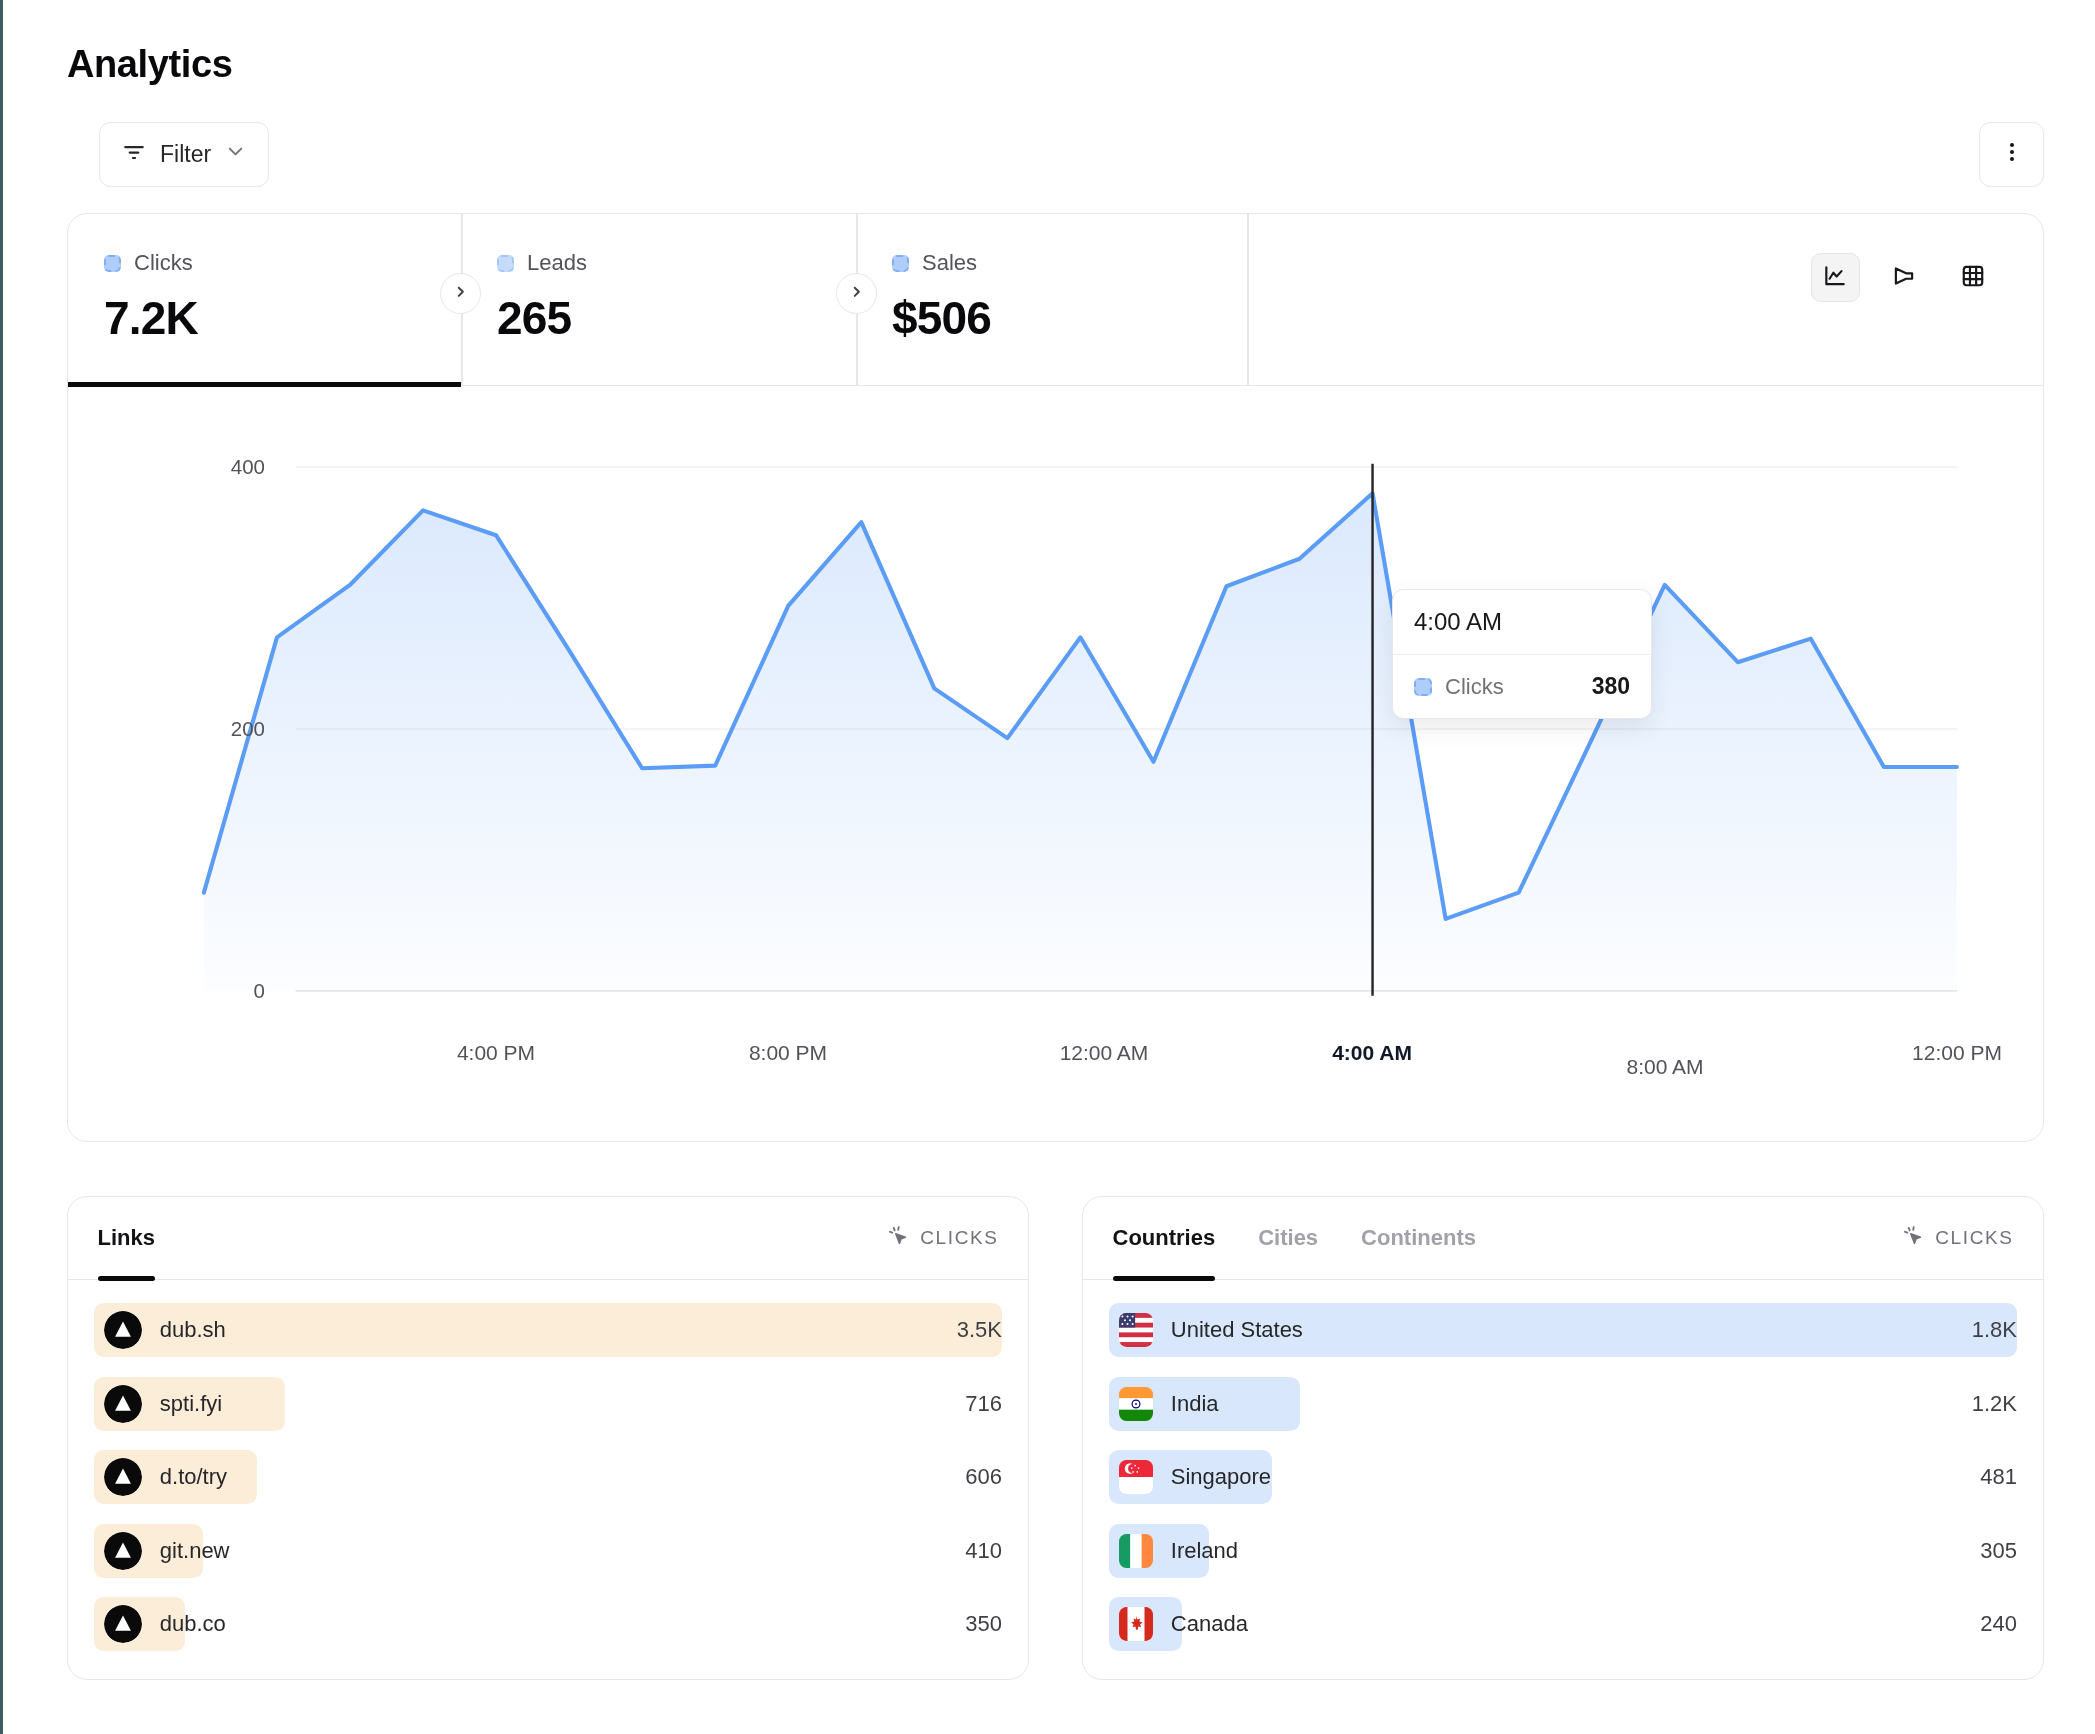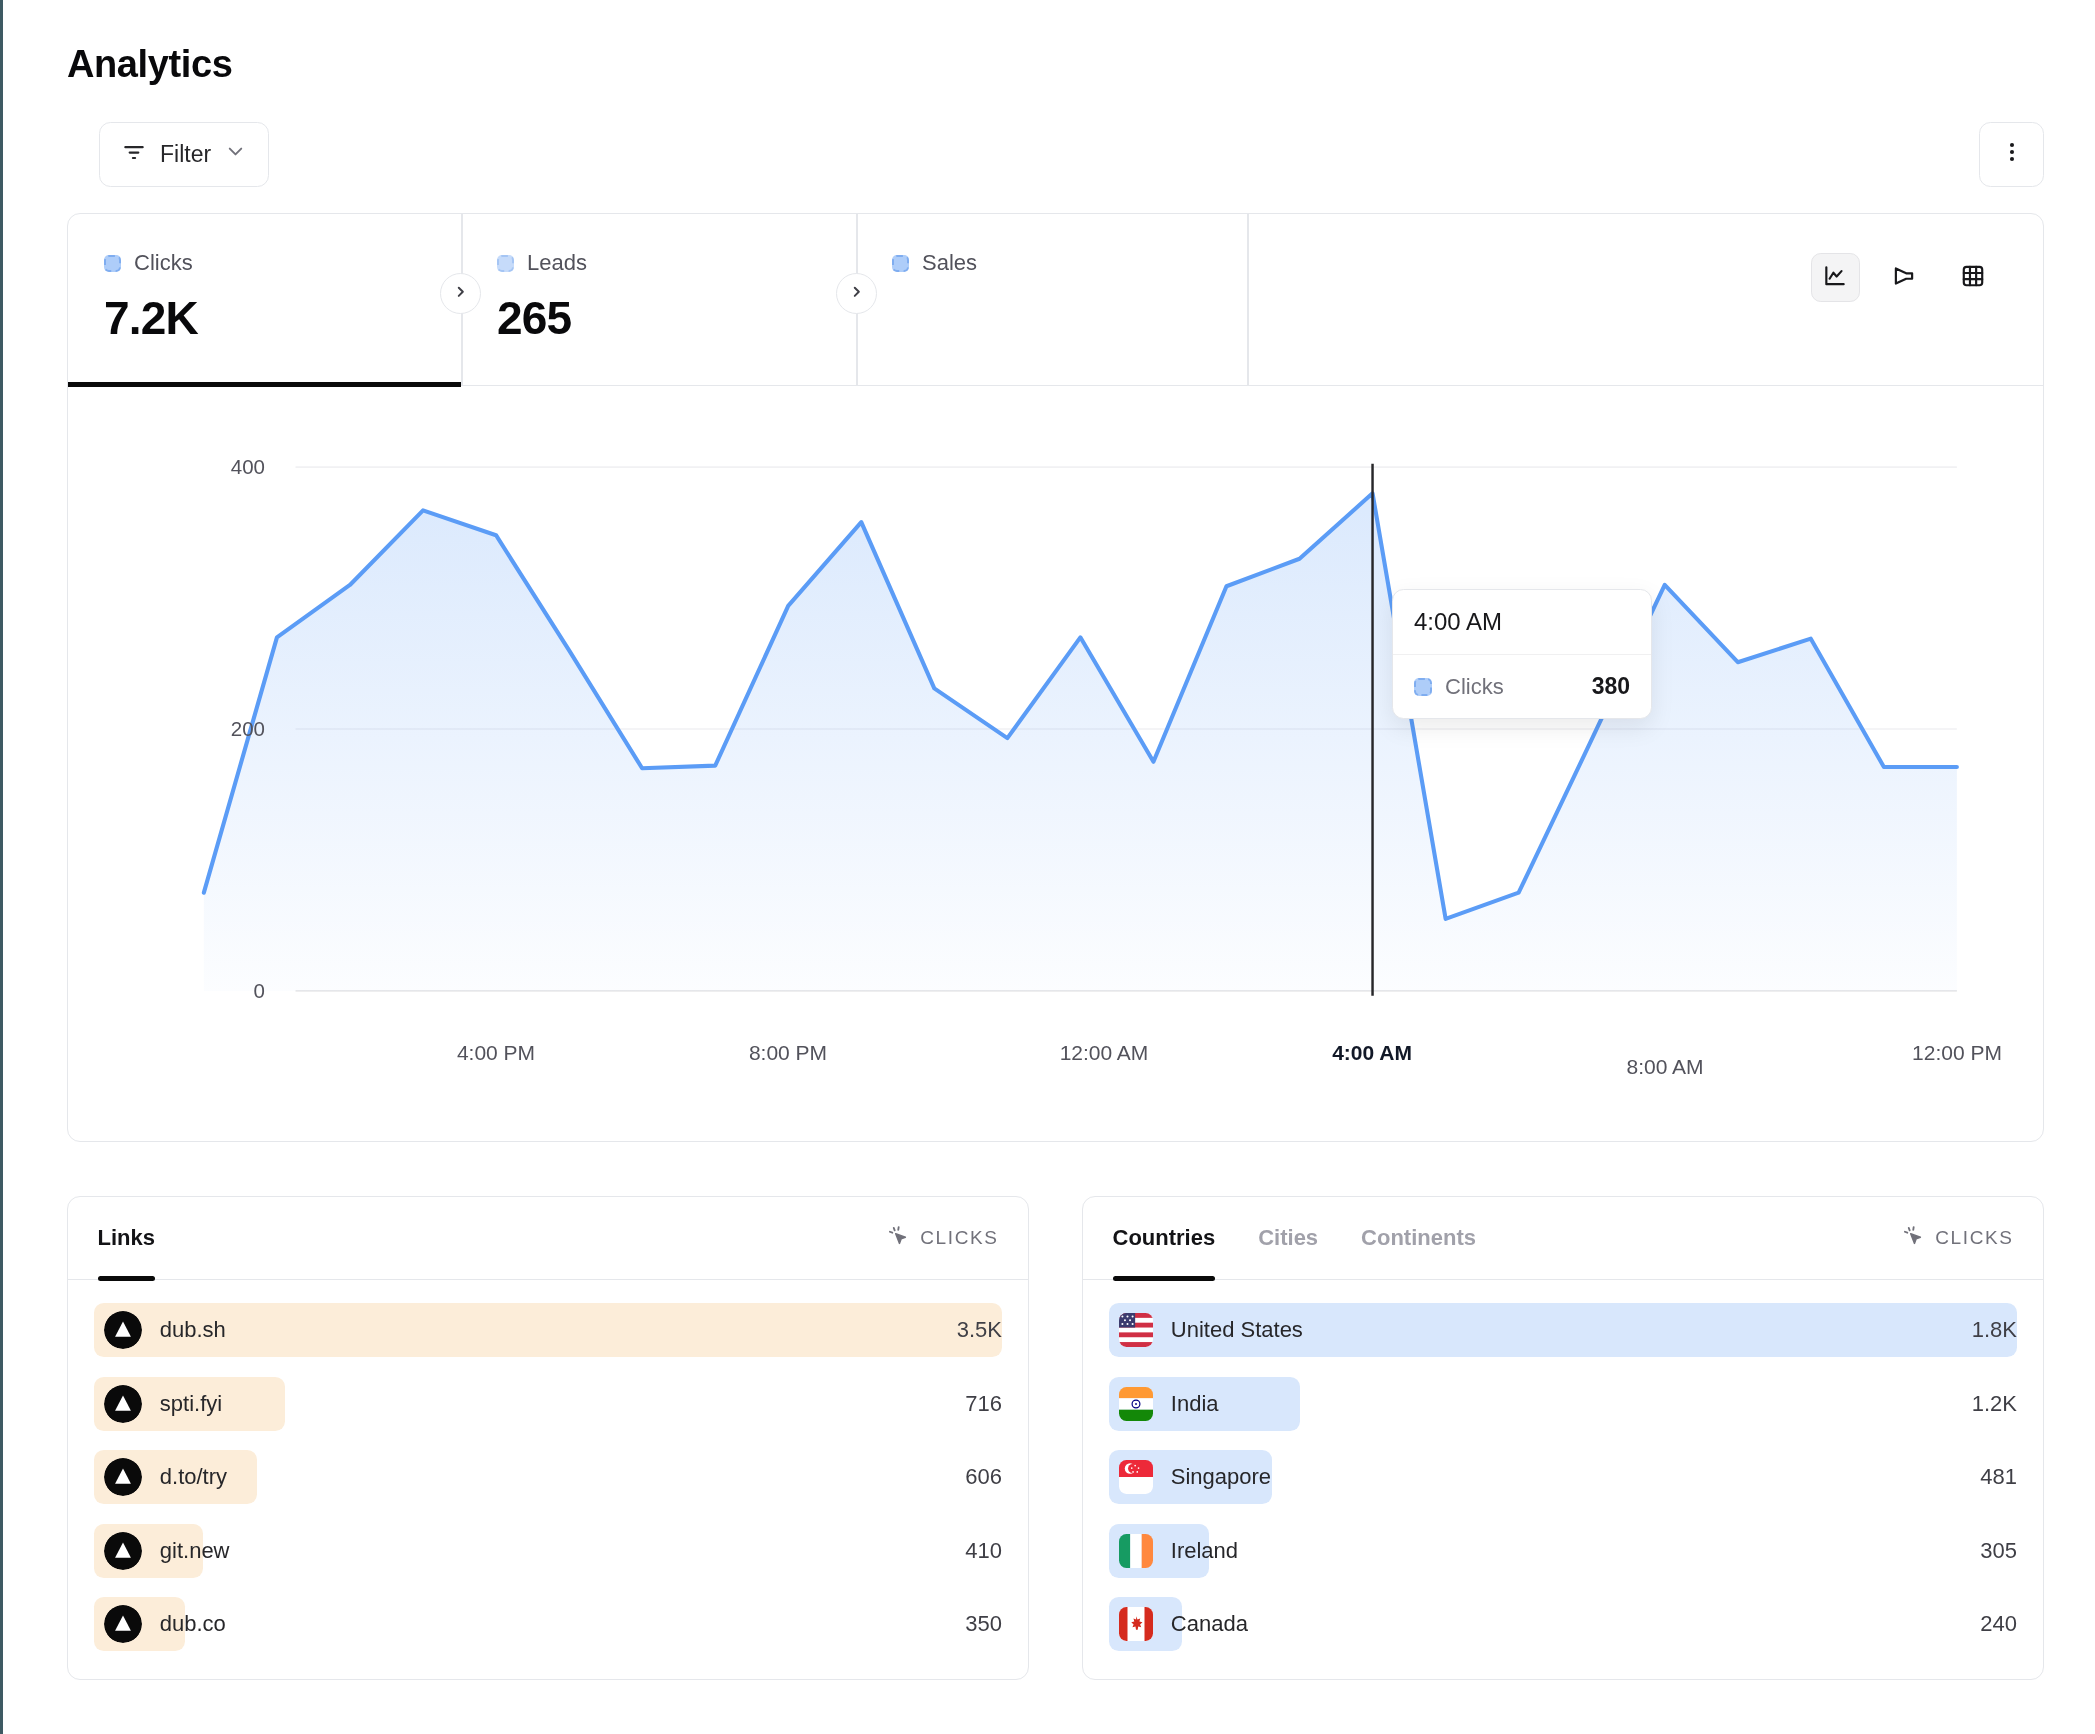--- a/index.html
+++ b/index.html
@@ -12,21 +12,21 @@
   .toolbar { display:flex; align-items:center; gap:23px; margin-top:36px;margin-left:32px; }
   .btn { display:flex; align-items:center; gap:13px; height:65px; background:#fff; border:1.6px solid #e5e7eb; border-radius:11.5px; padding:0 21px; font-size:23px; color:#27272a; cursor:pointer; }
   .btn svg { width:26px; height:26px; stroke:#27272a; fill:none; stroke-width:2; stroke-linecap:round; stroke-linejoin:round; }
   .btn .chev svg { width:23px; height:23px; stroke:#71717a; }
   .btn-date { width:321px; }
   .btn-date .chev { margin-left:auto; }
   .btn-kebab { margin-left:auto; width:65px; justify-content:center; padding:0; }
   .btn-kebab svg { fill:#18181b; stroke:none; }
 
   
-  .card { border:1.6px solid #e5e7eb; border-radius:13px; background:#fff; }
+  .card { border:1.6px solid #e5e7eb; border-radius:20px; background:#fff; }
   .main-card { margin-top:26px; height:929px; position:relative; }
 
   .tabs-row { position:relative; height:172px; border-bottom:1.6px solid #e5e7eb; display:flex; }
   .stat-tab { position:relative; padding:36px 0 0 36px; cursor:pointer; }
   .stat-tab.t0 { width:393px; }
   .stat-tab.t1 { width:395px; }
   .stat-tab.t2 { width:391px; }
   .stat-tab.active::after { content:''; position:absolute; left:0; right:0; bottom:-1.6px; height:4.9px; background:#0a0a0a; }
   .stat-head { display:flex; align-items:center; gap:13px; font-size:22px; color:#52525b; }
   .legend-sq { width:17px; height:17px; border-radius:4.9px; background:#aecdf9; border:2px dashed #7fadf0; }
@@ -140,20 +140,21 @@
         <span><svg viewBox="0 0 24 24">
               <path d="m9.5 7 5 5-5 5"></path>
             </svg></span>
       </div>
 
       <div class="stat-tab t2">
         <div class="stat-head">
           <span class="legend-sq"></span>
           <span>Sales</span>
         </div>
+        <div class="stat-value">$506</div>
       </div>
       <div class="vdiv" style="left:1179px"></div>
 
       <div class="view-toggles">
         <button class="icon-btn active">
           <span>
             <svg viewBox="0 0 24 24">
                 <path d="M4 4v15.5h16"></path>
                 <path d="m7 14.5 3.5-5.5 3 3.5 4.5-5"></path>
               </svg>

